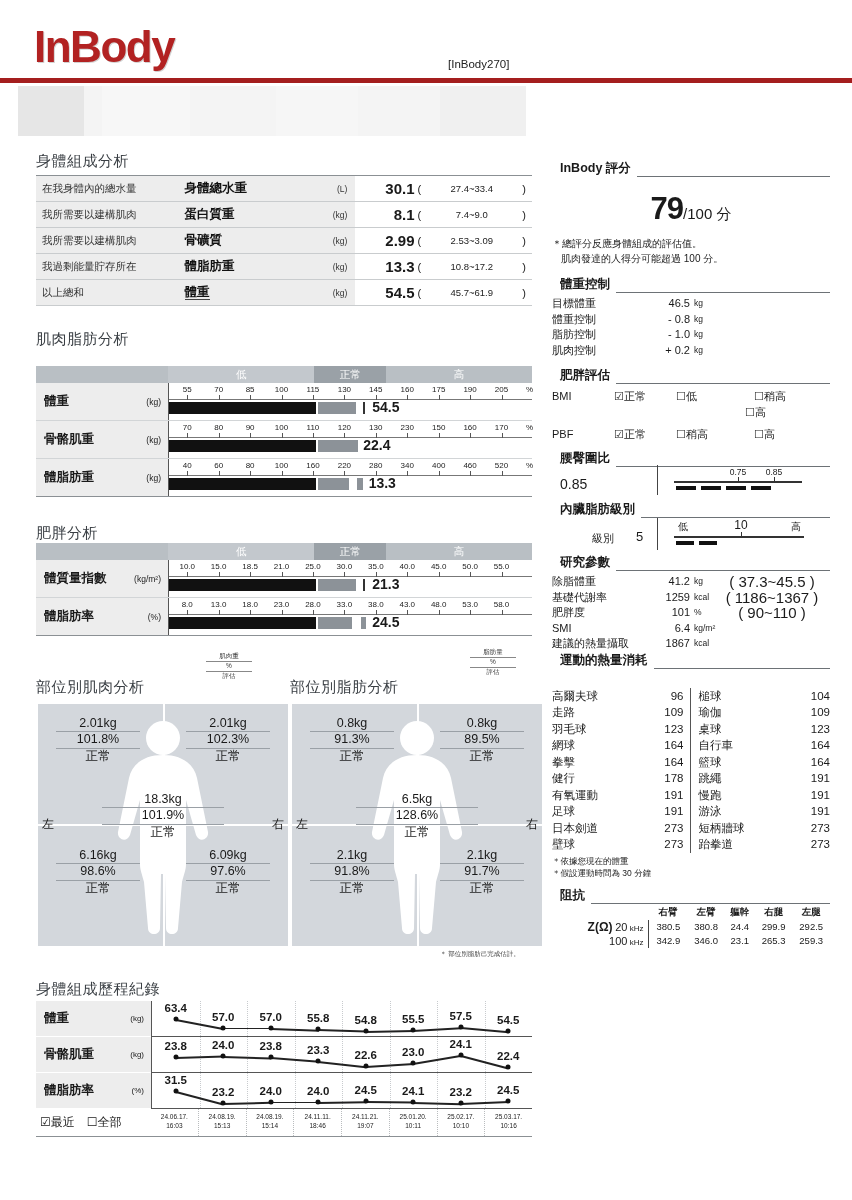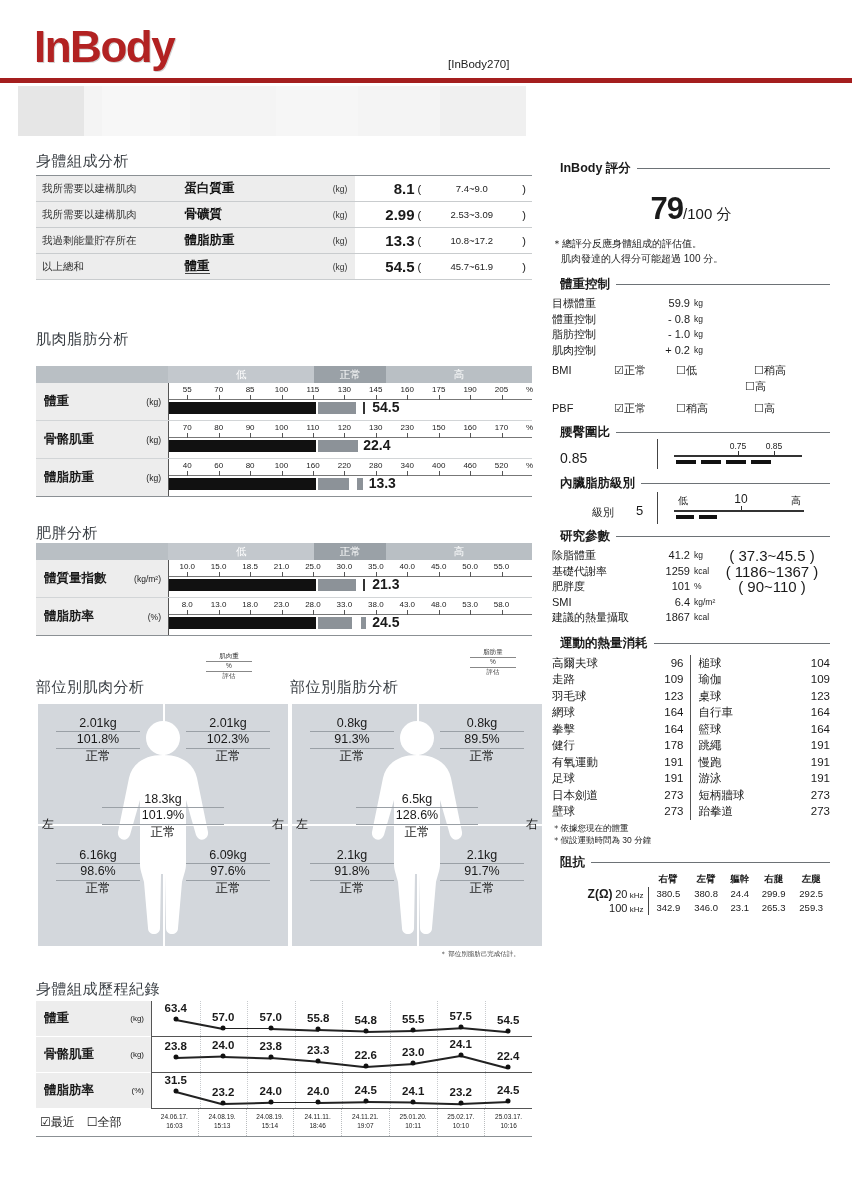--- a/index.html
+++ b/index.html
@@ -97,21 +97,21 @@
   .datebar { display:flex; height:28px; border-bottom:1px solid #8b9094; }
   .datebar .dleft { width:115px; display:flex; align-items:center; font-size:12px; gap:12px;
                     padding-left:4px; }
   .datebar .dcells { flex:1; display:flex; }
   .datebar .dc { flex:1; text-align:center; font-size:6.5px; line-height:1.35; padding-top:4px;
                  border-left:1px dotted #b9bcbe; color:#222; }
   .datebar .dc:first-child { border-left:none; }
 
   
   .rcol { position:absolute; left:552px; top:160px; width:278px; }
-  .rtitle { display:flex; align-items:center; gap:6px; font-size:12.5px; font-weight:bold;padding-left:8px; }
+  .rtitle { display:flex; align-items:flex-end; gap:6px; font-size:12.5px; font-weight:bold;padding-left:8px; }
   .rtitle .ln { flex:1; height:1px; background:#6d7276; }
   .score { text-align:center; margin-top:14px; }
   .score .big { font-size:31px; font-weight:bold; letter-spacing:-1px; }
   .score .sm { font-size:15px; }
   .note { font-size:10px; color:#222; line-height:1.5; margin-top:9px; }
   .kv { display:flex; font-size:11px; line-height:15.5px; }
   .kv .k { width:86px; }
   .kv .v { width:52px; text-align:right; }
   .kv .u { width:24px; padding-left:4px; font-size:8.5px; }
   .kv .rng { flex:1; text-align:center; font-size:15px; }
@@ -119,21 +119,21 @@
   .chkline .ck { width:62px; }
   .ck span.box { font-size:11px; }
   .meter { position:relative; height:30px; }
   .meter .mv { position:absolute; left:8px; top:9px; font-size:14px; }
   .meter .sep { position:absolute; left:105px; top:-2px; width:1px; height:30px; background:#444; }
   .meter .axis { position:absolute; left:122px; top:14px; width:128px; height:1.5px; background:#333; }
   .meter .tick { position:absolute; top:10px; width:1px; height:5px; background:#333; }
   .meter .tlab { position:absolute; top:0px; font-size:8.5px; transform:translateX(-50%); }
   .meter .dash { position:absolute; top:19px; height:4px; background:#111; }
   .exg { display:flex; font-size:11.5px; line-height:16.5px; }
-  .exg .col { flex:1; }
+  .exg .col { flex:1;margin-top:16px; }
   .exg .col.l { padding-right:6px; border-right:1px solid #555; }
   .exg .col.r { padding-left:8px; }
   .exrow { display:flex; justify-content:space-between; }
   .imp table { border-collapse:collapse; font-size:9.5px; width:278px; }
   .imp th { font-weight:bold; font-size:9.5px; padding-bottom:1px;text-align:center; }
   .imp td { text-align:center; padding:0; height:14px; }
   .imp .zlab { text-align:right; padding-right:5px; border-right:1px solid #444; white-space:nowrap;}
 </style>
 </head>
 <body>
@@ -147,20 +147,29 @@
   <div class="c1"></div>
     <div class="c2"></div>
     <div class="c3"></div>
     <div class="c4"></div>
 </div>
 
 <div class="sec-title" style="position:absolute;left:36px;top:152px;">身體組成分析</div>
 <div class="bca">
   <table>
     <tbody>
+        <tr>
+      <td class="c-desc">在我身體內的總水量</td>
+      <td class="c-name"><span>身體總水重</span></td>
+      <td class="c-unit">(L)</td>
+      <td class="c-val">30.1</td>
+      <td class="c-par1">(</td>
+      <td class="c-rng">27.4~33.4</td>
+      <td class="c-par2">)</td>
+    </tr>
     <tr>
       <td class="c-desc">我所需要以建構肌肉</td>
       <td class="c-name"><span>蛋白質重</span></td>
       <td class="c-unit">(kg)</td>
       <td class="c-val">8.1</td>
       <td class="c-par1">(</td>
       <td class="c-rng">7.4~9.0</td>
       <td class="c-par2">)</td>
     </tr>
     <tr>
@@ -639,40 +648,44 @@
     <div style="padding-left:9px">肌肉發達的人得分可能超過 100 分。</div>
   </div>
 
   <div class="rtitle" style="margin-top:10px;">
     <span>體重控制</span>
     <span class="ln"></span>
   </div>
   <div style="margin-top:3px;">
     <div class="kv">
         <span class="k">目標體重</span>
-        <span class="v">59.9</span>
+        <span class="v">46.5</span>
         <span class="u">kg</span>
       </div>
     <div class="kv">
         <span class="k">體重控制</span>
         <span class="v">- 0.8</span>
         <span class="u">kg</span>
       </div>
     <div class="kv">
         <span class="k">脂肪控制</span>
         <span class="v">- 1.0</span>
         <span class="u">kg</span>
       </div>
     <div class="kv">
         <span class="k">肌肉控制</span>
         <span class="v">+ 0.2</span>
         <span class="u">kg</span>
       </div>
   </div>
 
+  <div class="rtitle" style="margin-top:9px;">
+    <span>肥胖評估</span>
+    <span class="ln"></span>
+  </div>
   <div style="margin-top:4px;">
     <div class="chkline">
       <span class="ck">BMI</span>
       <span class="ck"><span class="box">☑</span><span>正常</span></span>
       <span class="ck"><span class="box">☐</span><span>低</span></span>
       <span style="width:16px"></span>
       <span><span class="box">☐</span><span>稍高</span></span>
     </div>
     <div class="chkline" style="padding-left:193px;">
       <span><span class="box">☐</span><span>高</span></span>
@@ -751,21 +764,21 @@
         <span class="rng"></span>
       </div>
       <div class="kv">
         <span class="k">建議的熱量攝取</span>
         <span class="v">1867</span>
         <span class="u">kcal</span>
         <span class="rng"></span>
       </div>
     </div>
 
-  <div class="rtitle" style="margin-top:9px;">
+  <div class="rtitle" style="">
     <span>運動的熱量消耗</span>
     <span class="ln"></span>
   </div>
   <div class="exg" style="margin-top:3px;">
     <div class="col l" id="ex-left">
         <div class="exrow">
           <span>高爾夫球</span>
           <span>96</span>
         </div>
         <div class="exrow">

